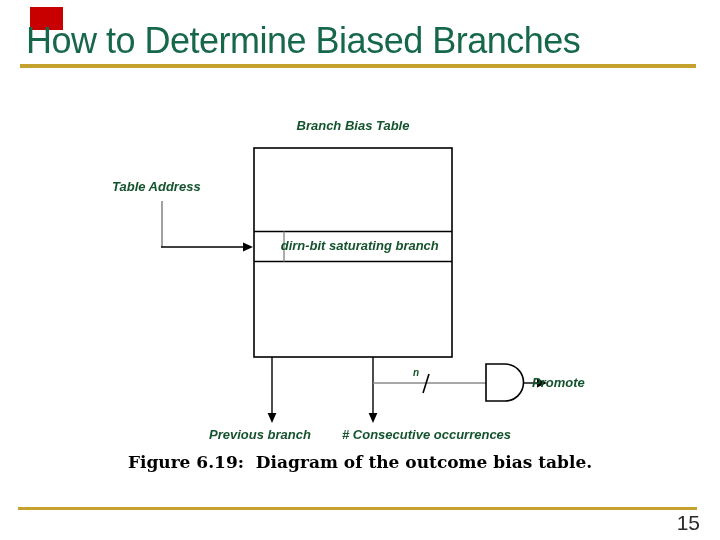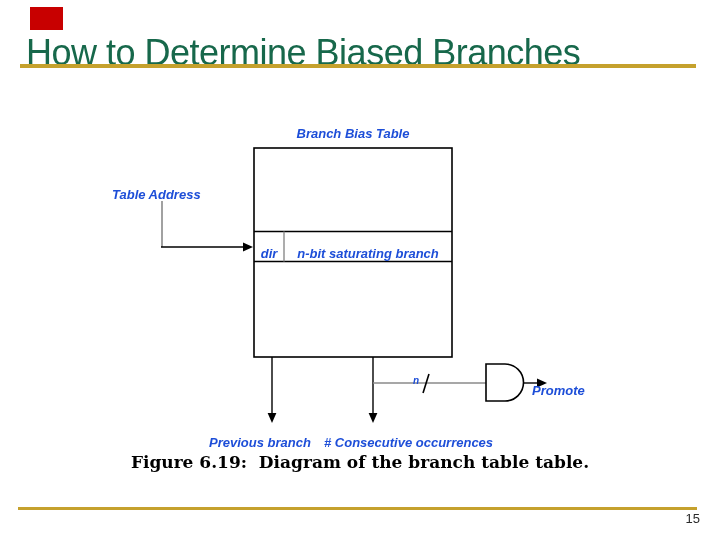--- a/index.html
+++ b/index.html
@@ -15,61 +15,59 @@
   .red-square {
     left: 30px; top: 7px; width: 33px; height: 23px;
     background: #c80000;
   }
   .slide-title {
     left: 26px; top: 20px; width: 680px;
     font-size: 36px; line-height: 42px;
     color: #17684b;
     letter-spacing: -0.5px;
     white-space: nowrap;
-    margin-top: 12px;
   }
   .rule-top {
     left: 20px; top: 64px; width: 676px; height: 4px;
     background: #c5a12d;
   }
   .rule-bottom {
     left: 18px; top: 507px; width: 679px; height: 3px;
     background: #c5a12d;
   }
   .page-number {
     top: 511px; right: 20px;
-    font-size: 13px; color: #2b2b2b;
+    font-size: 21px; color: #2b2b2b;
   }
 
   
   svg.diagram { left: 0; top: 0; width: 720px; height: 540px; }
 
   
   .dlabel {
     font-size: 13px;
     font-weight: bold;
     font-style: italic;
-    color: #1d4ed8;
+    color: #14532d;
     white-space: nowrap;
-    margin-top: 8px;
   }
   .tbl-title { left: 254px; top: 118px; width: 198px; text-align: center; }
   .branch-address { left: 112px; top: 179px; }
   .cell-dir {
     left: 254px; top: 231px; width: 30px; height: 30px;
-    line-height: 30px; text-align: center;
+    line-height: 30px; text-align: center; padding-left: 20px;
   }
   .cell-counter {
     left: 284px; top: 231px; width: 168px; height: 30px;
     line-height: 30px; text-align: center;
   }
   .bus-n { left: 413px; top: 367px; font-size: 10px; }
   .promote { left: 532px; top: 375px; }
   .prev-outcome { left: 209px; top: 427px; }
-  .consec-occ { left: 324px; top: 427px; }
+  .consec-occ { left: 342px; top: 427px; }
 
   .caption {
     left: 0; top: 452px; width: 720px;
     text-align: center;
     font-family: "DejaVu Serif", "Liberation Serif", serif;
     font-weight: bold;
     font-size: 17px;
     color: #000;
     white-space: pre;
   }
@@ -113,15 +111,15 @@
 
 <div class="abs dlabel tbl-title">Branch Bias Table</div>
 <div class="abs dlabel branch-address">Table Address</div>
 <div class="abs dlabel cell-dir">dir</div>
 <div class="abs dlabel cell-counter">n-bit saturating branch</div>
 <div class="abs dlabel bus-n">n</div>
 <div class="abs dlabel promote">Promote</div>
 <div class="abs dlabel prev-outcome">Previous branch</div>
 <div class="abs dlabel consec-occ"># Consecutive occurrences</div>
 
-<div class="abs caption">Figure 6.19:  Diagram of the branch table table.</div>
+<div class="abs caption">Figure 6.19:  Diagram of the outcome bias table.</div>
 
 <div class="abs page-number">15</div>
 
 </body></html>

